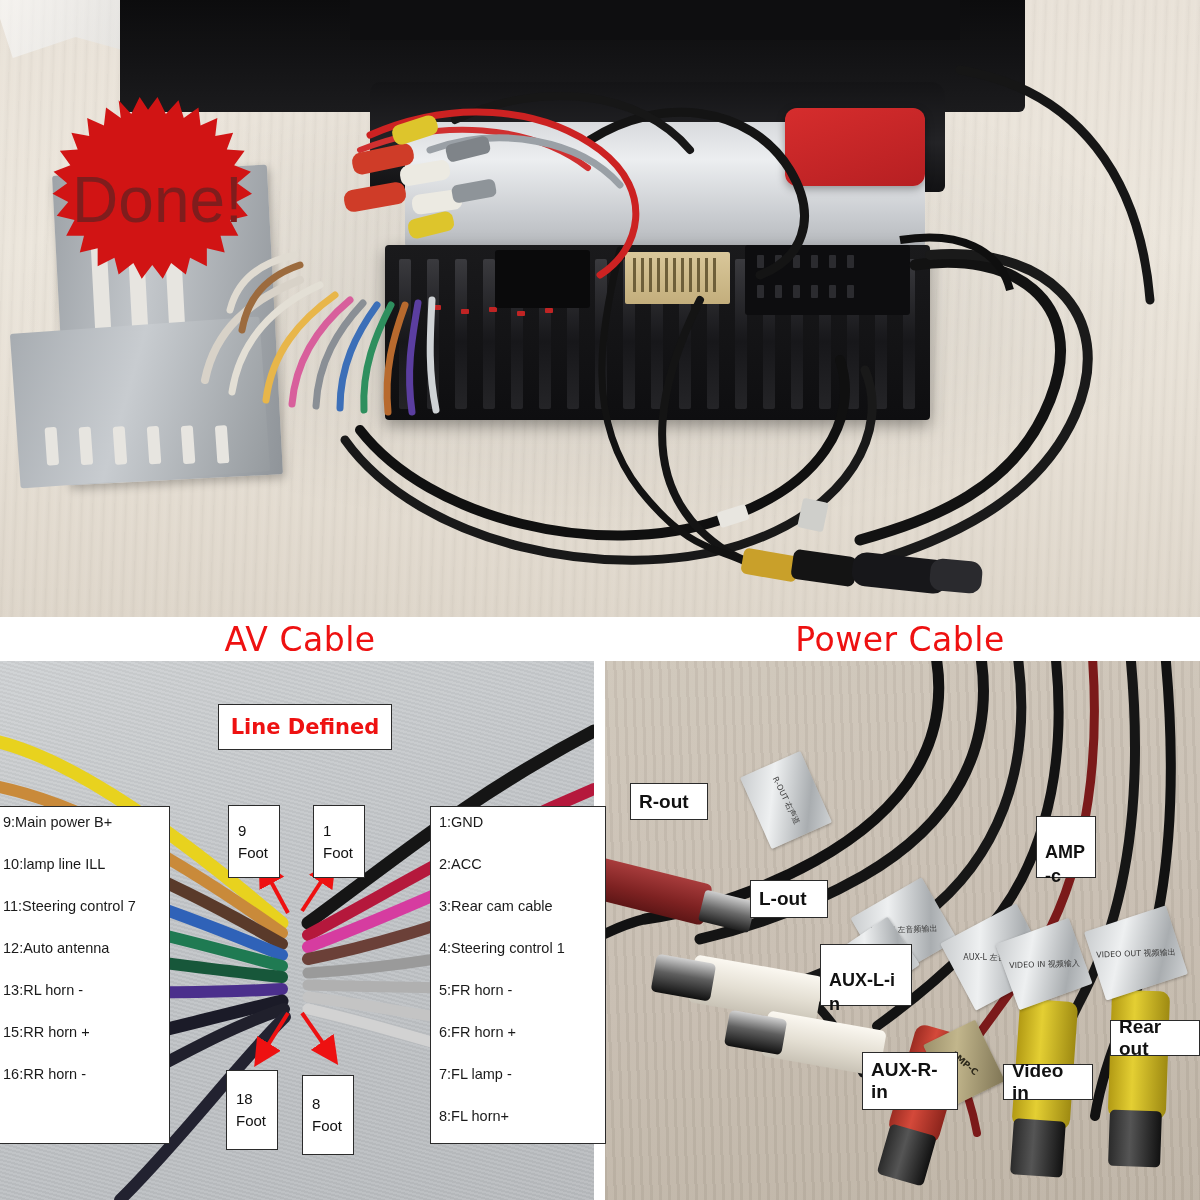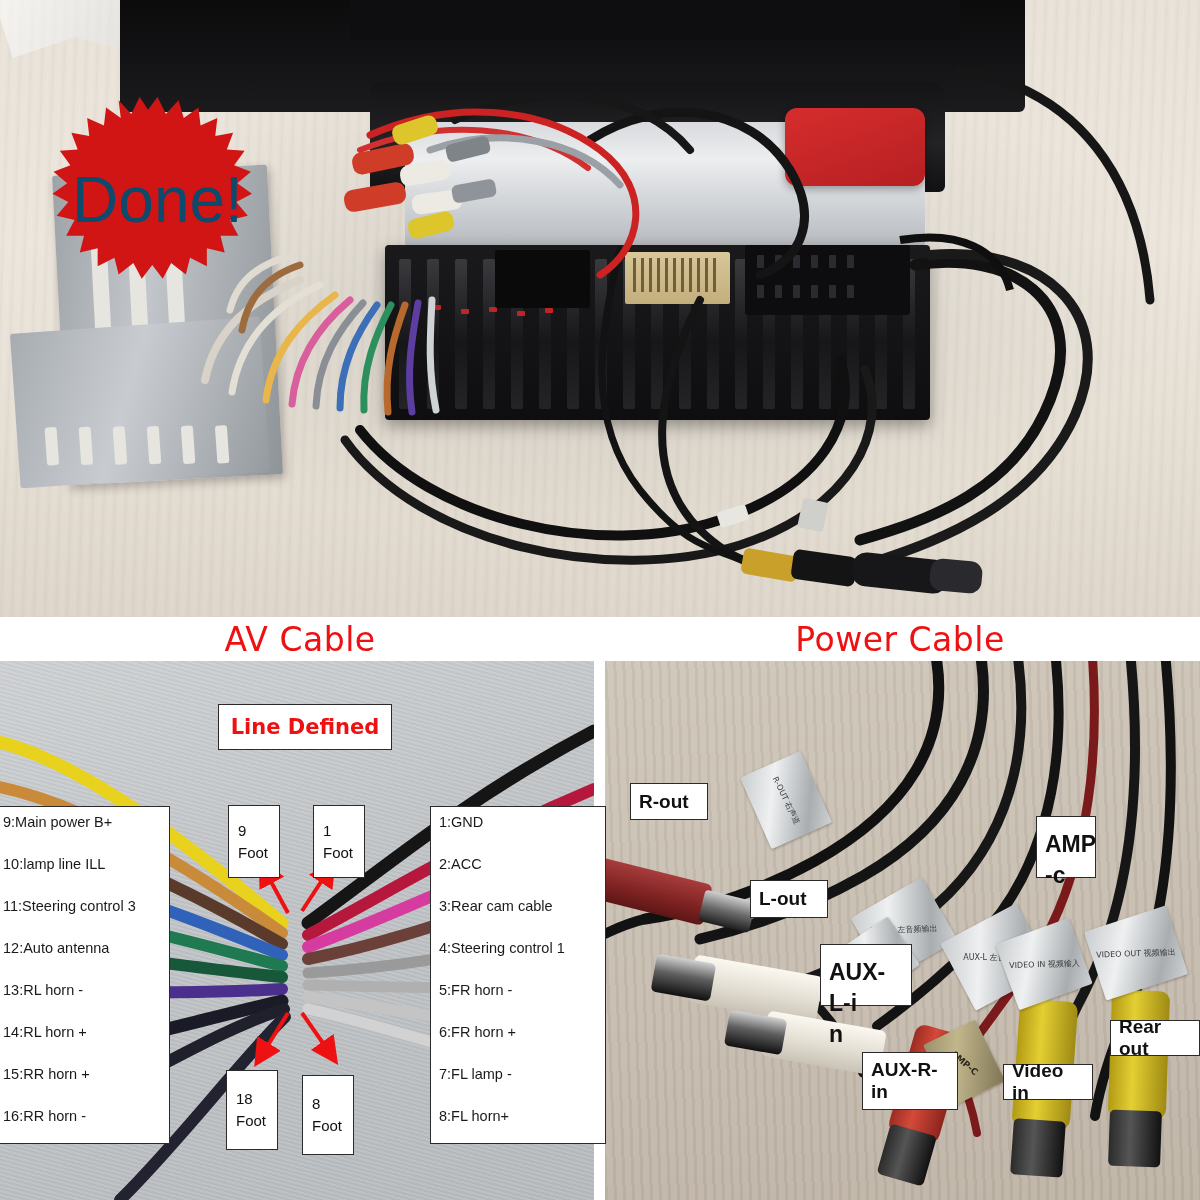--- a/index.html
+++ b/index.html
@@ -88,21 +88,21 @@
   .lbl{position:absolute;background:#fff;border:1.5px solid #2b2b2b;color:#111;
     font-family:"Liberation Sans", sans-serif;z-index:20;box-sizing:border-box;}
   .list-box{padding:8px 8px 6px 8px;}
   .list-box .row{font-size:14.5px;line-height:1;color:#1a1a1a;}
   .foot-box{display:flex;flex-direction:column;justify-content:center;padding-left:9px;
     font-size:15px;line-height:1.45;}
   .line-defined{display:flex;align-items:center;justify-content:center;
     color:#ee1111;font-size:21px;font-weight:700;font-family:"DejaVu Sans",sans-serif;}
   .line-defined-shadow{position:absolute;background:#fff;border:1.5px solid #2b2b2b;z-index:19;}
   .avlbl{display:flex;align-items:center;padding:0 8px;font-size:19px;font-weight:600;color:#111;}
-  .avlbl.wrap{display:block;padding:12px 8px;line-height:1.35;font-size:23px;}
+  .avlbl.wrap{display:block;padding:23px 8px;line-height:1.35;font-size:18px;}
 
   
   .tape{position:absolute;border-radius:2px;z-index:5;
     background:linear-gradient(120deg,#c9ccce,#eef0f1 35%,#a9adb0 75%,#cfd2d4);
     box-shadow:0 1px 3px rgba(0,0,0,.3);color:#3a3a3a;font-size:8px;
     display:flex;align-items:center;justify-content:center;overflow:hidden;}
   .tape span{white-space:nowrap;font-family:"DejaVu Sans",sans-serif;}
 
   
   .plug{position:absolute;z-index:4;}
@@ -252,21 +252,21 @@
 
   <div style="position:absolute;left:40px;top:95px;width:235px;height:210px;z-index:40;">
     <svg viewBox="0 0 200 200" width="235" height="210">
       <polygon fill="#d11414" points="
         100,2 108,18 120,5 125,22 139,12 141,29 157,22 155,39 172,36 166,52 183,53 173,67 189,73 176,84
         190,94 175,102 186,115 169,119 177,134 160,134 164,150 147,146 147,163 131,155 127,171 113,160
         105,175 95,162 85,175 77,160 63,171 59,155 43,163 43,146 26,150 30,134 13,134 21,119 4,115 15,102
         0,94 14,84 1,73 17,67 7,53 24,52 18,36 35,39 33,22 49,29 51,12 65,22 63,5 75,18 83,2 91,14"></polygon>
     </svg>
     <div style="position:absolute;left:0;top:0;width:235px;height:210px;display:flex;align-items:center;justify-content:center;">
-      <span style="color:#0c4a6e;font-size:64px;font-family:'Liberation Sans',sans-serif;font-weight:400;line-height:1;">Done!</span>
+      <span style="color:#7f1d1d;font-size:64px;font-family:'Liberation Sans',sans-serif;font-weight:400;line-height:1;">Done!</span>
     </div>
   </div>
 
   <div class="titleband">
     <div>
       <span class="cable-title">AV Cable</span>
     </div>
     <div>
       <span class="cable-title">Power Cable</span>
     </div>
@@ -328,24 +328,23 @@
     <div>Foot</div>
   </div>
   <div class="lbl foot-box" style="left:302px;top:1075px;width:52px;height:80px;">
     <div>8</div>
     <div>Foot</div>
   </div>
 
   <div class="lbl list-box" style="left:-6px;top:806px;width:176px;height:338px;">
     <div class="row" style="height:42px">9:Main power B+</div>
     <div class="row" style="height:42px">10:lamp line ILL</div>
-    <div class="row" style="height:42px">11:Steering control 3</div>
+    <div class="row" style="height:42px">11:Steering control 7</div>
     <div class="row" style="height:42px">12:Auto antenna</div>
     <div class="row" style="height:42px">13:RL horn -</div>
-    <div class="row" style="height:42px">14:RL horn +</div>
     <div class="row" style="height:42px">15:RR horn +</div>
     <div class="row" style="height:42px">16:RR horn -</div>
   </div>
 
   <div class="lbl list-box" style="left:430px;top:806px;width:176px;height:338px;">
     <div class="row" style="height:42px">1:GND</div>
     <div class="row" style="height:42px">2:ACC</div>
     <div class="row" style="height:42px">3:Rear cam cable</div>
     <div class="row" style="height:42px">4:Steering control 1</div>
     <div class="row" style="height:42px">5:FR horn -</div>

